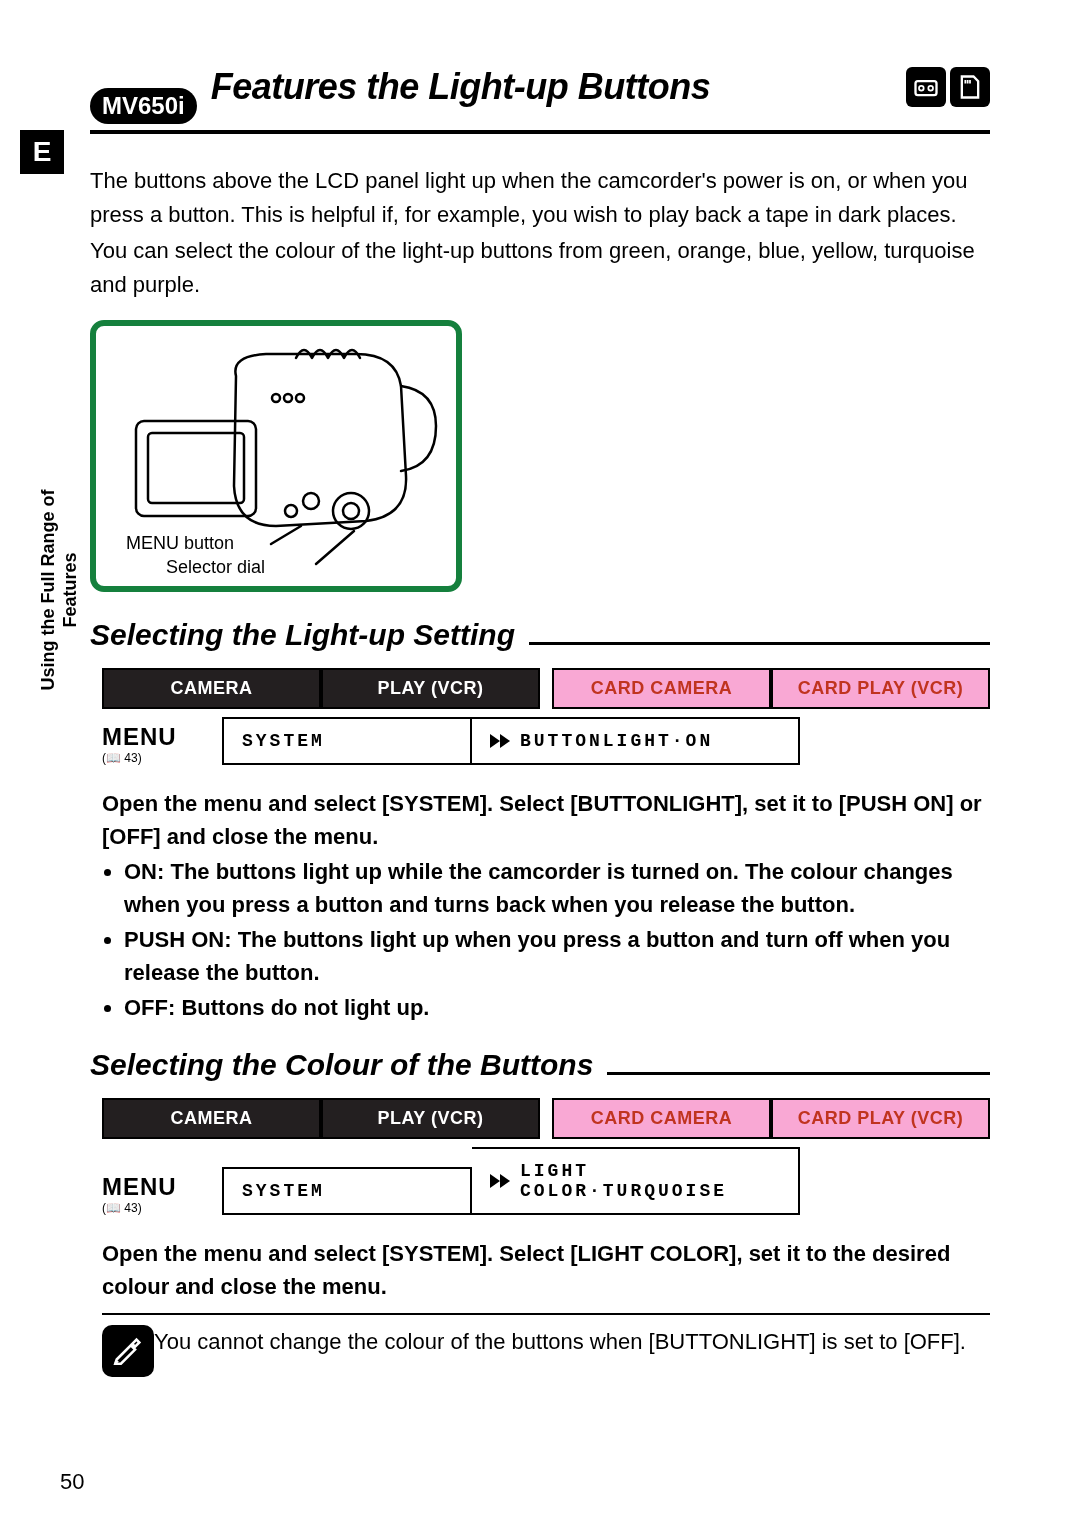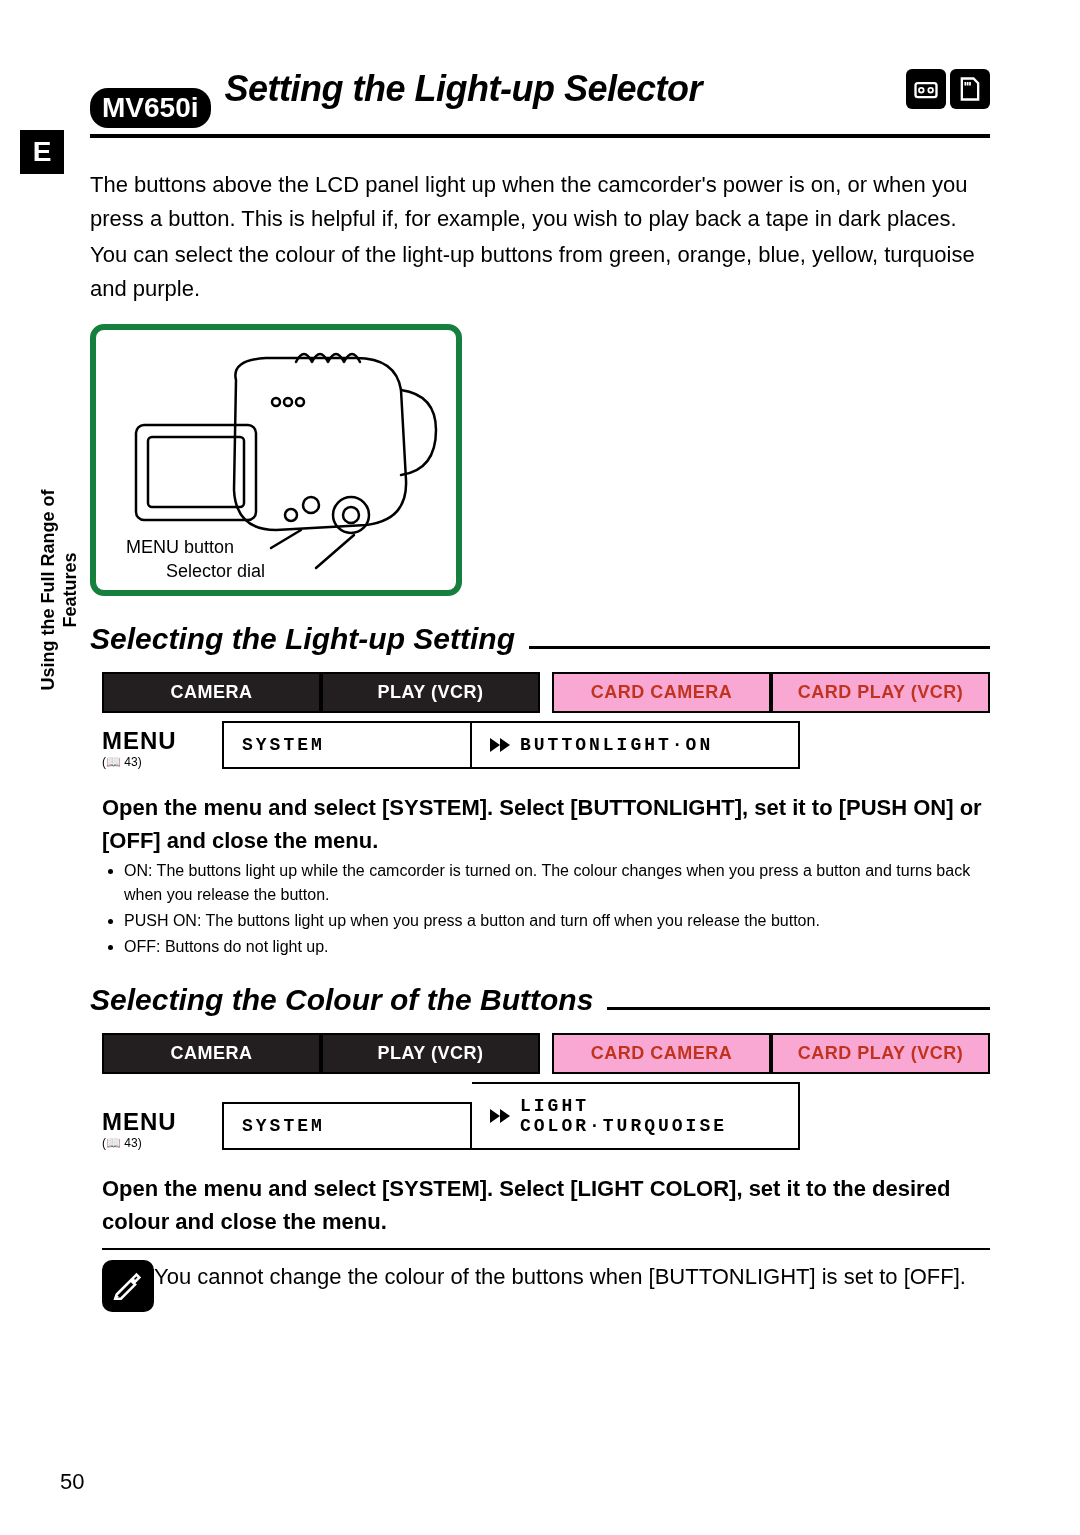--- a/index.html
+++ b/index.html
@@ -24,21 +24,21 @@
     display: flex;
     align-items: center;
     border-bottom: 4px solid #000;
     padding-bottom: 6px;
     margin-bottom: 30px;
   }
   .model-badge {
     background: #000;
     color: #fff;
     font-weight: 700;
-    font-size: 28px;
+    font-size: 24px;
     padding: 4px 12px;
     border-radius: 18px;
     font-family: Arial, sans-serif;
     margin-top: 38px;
   }
   .page-title {
     font-family: Arial Black, Arial, sans-serif;
     font-weight: 900;
     font-style: italic;
     font-size: 36px;
@@ -205,22 +205,23 @@
   
   .instr-bold {
     font-weight: 700;
     font-size: 22px;
     line-height: 1.5;
     margin: 6px 0 2px 12px;
   }
   ul.opts {
     margin: 2px 0 6px 12px;
     padding-left: 22px;
-    font-size: 16px;
+    font-size: 22px;
     line-height: 1.5;
+    font-weight: bold;
   }
   ul.opts li { margin: 2px 0; }
 
   
   .note {
     margin: 10px 0 0 12px;
     display: flex;
     border-top: 2px solid #000;
     padding-top: 10px;
     align-items: flex-start;
@@ -261,21 +262,21 @@
     font-size: 22px;
   }
 </style>
 </head>
 <body>
 
 <div class="page">
 
   <div class="title-row">
     <span class="model-badge">MV650i</span>
-    <span class="page-title">Setting the Light-up Selector</span>
+    <span class="page-title">Features the Light-up Buttons</span>
     <div class="title-icons">
       <span class="title-icon">
         <svg viewBox="0 0 24 24">
             <rect x="3" y="7" width="18" height="12" rx="2" fill="none" stroke="#fff" stroke-width="2"></rect>
             <circle cx="8" cy="13" r="2" fill="none" stroke="#fff" stroke-width="1.5"></circle>
             <circle cx="16" cy="13" r="2" fill="none" stroke="#fff" stroke-width="1.5"></circle>
           </svg>
       </span>
       <span class="title-icon">
         <svg viewBox="0 0 24 24">

